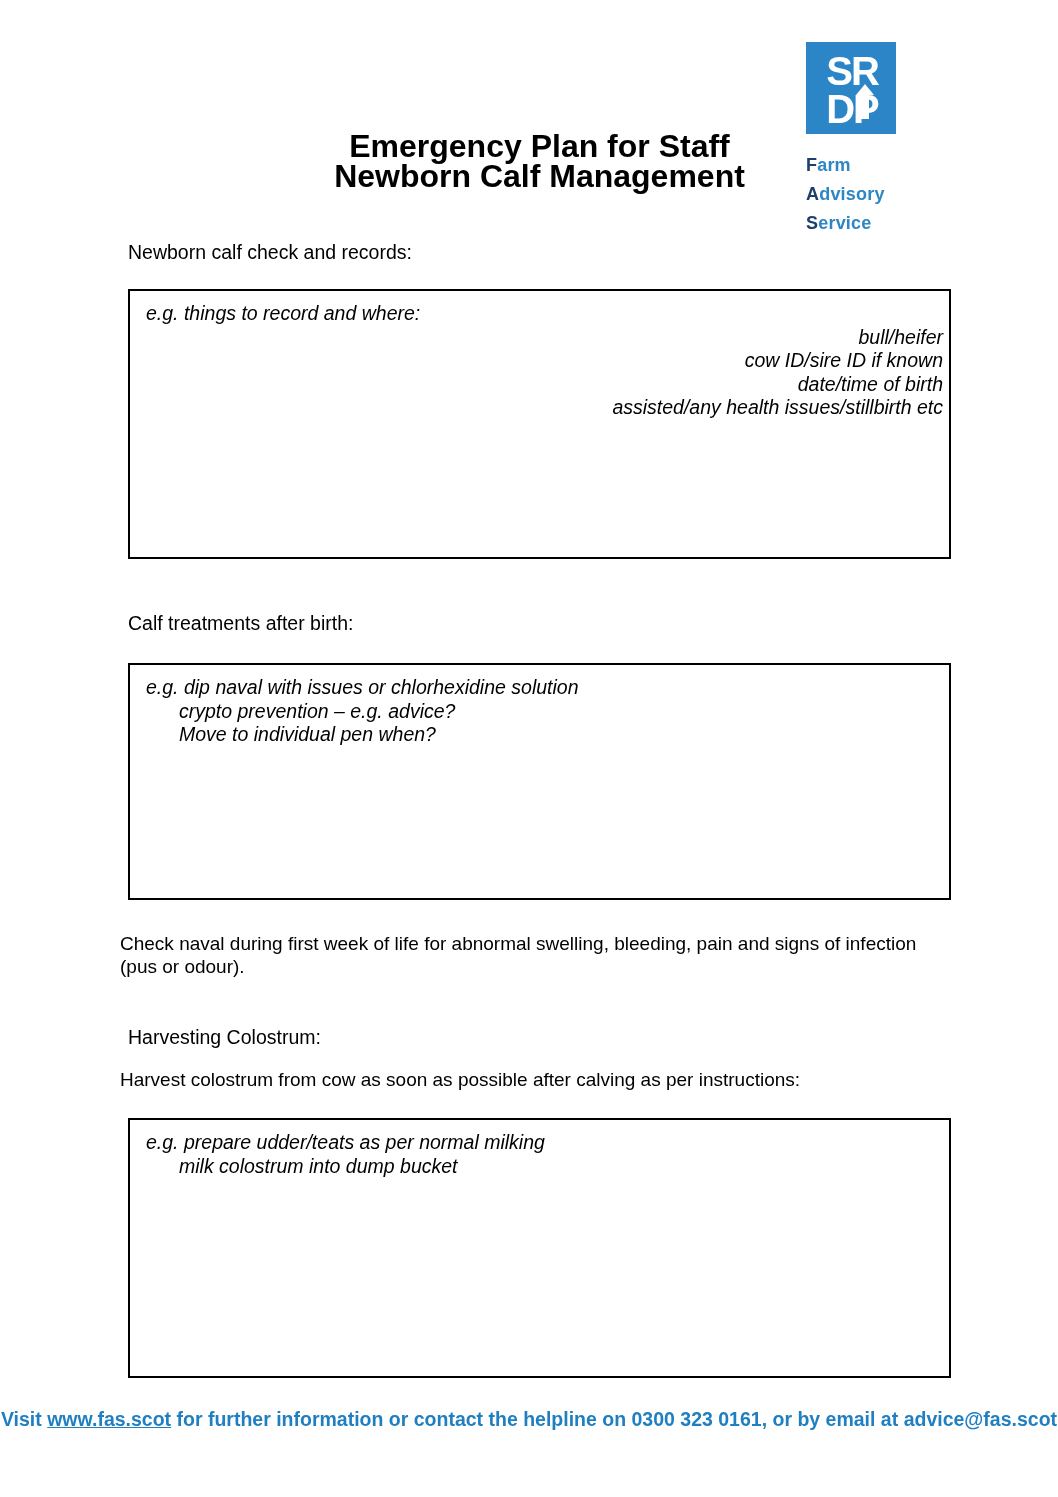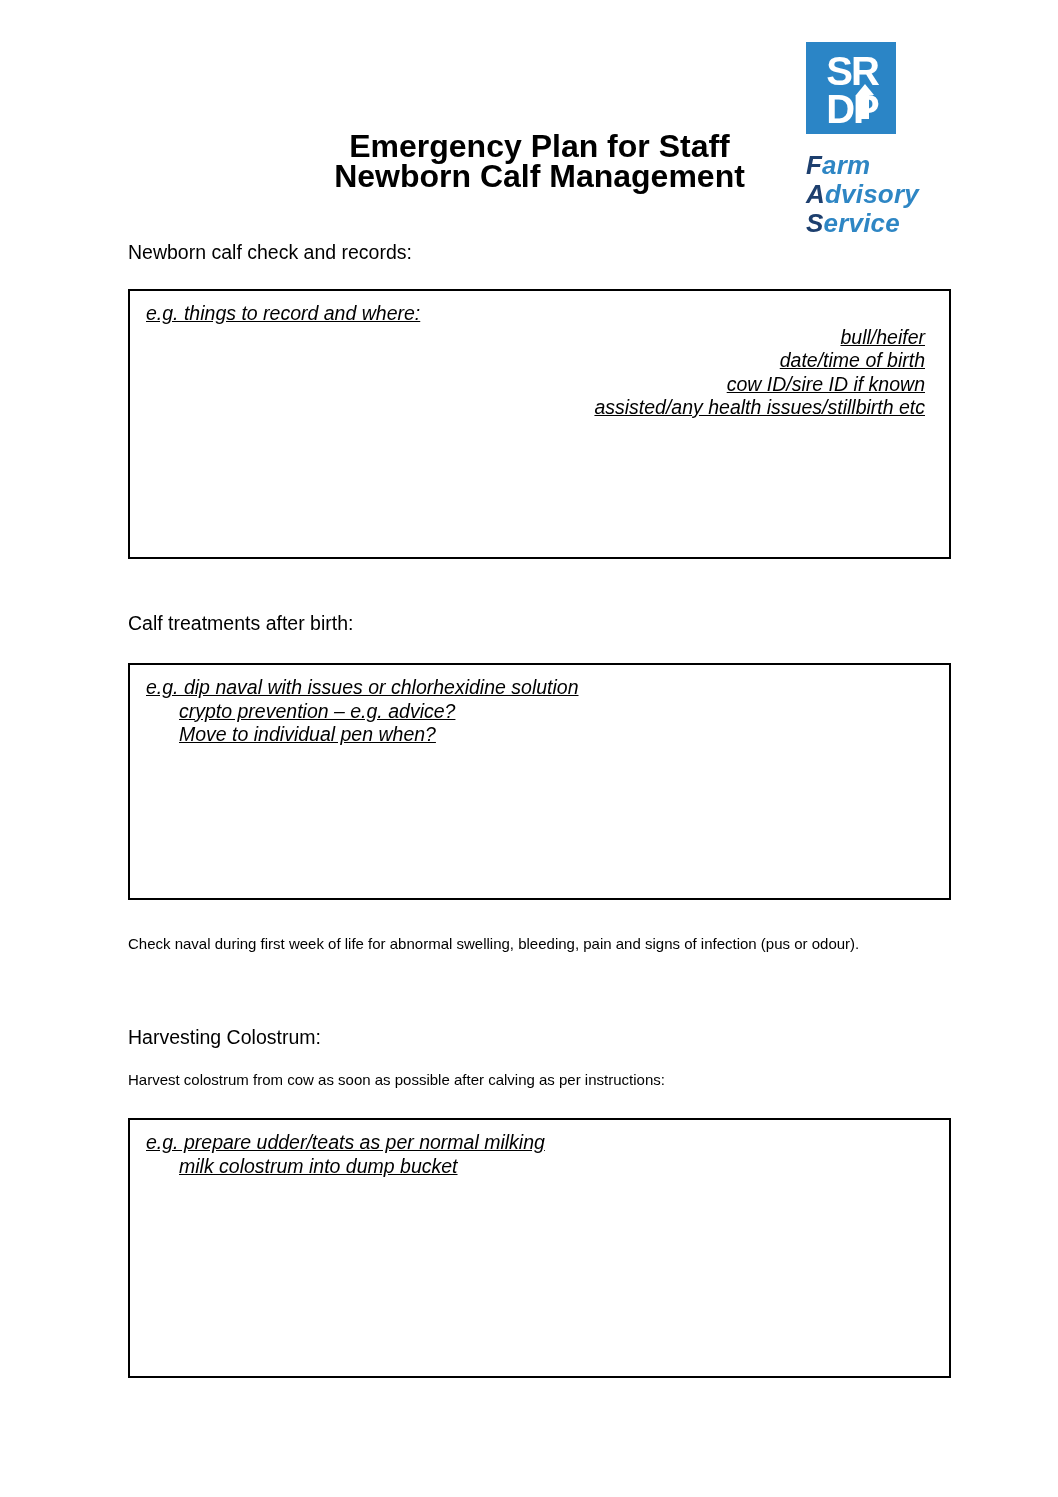--- a/index.html
+++ b/index.html
@@ -9,51 +9,51 @@
     margin:0 auto;
     background:#ffffff;
     font-family:"Liberation Sans", sans-serif;
     color:#000;
     overflow:hidden;
   }
 
   
   .logo { position:absolute; top:42px; left:806px; display:flex; align-items:flex-start; gap:13px;flex-direction:column; }
   .logo-square { width:90px; height:92px; display:block; }
-  .brand { padding-top:4px; font-weight:bold; font-size:26px; line-height:29px; letter-spacing:0.2px;font-style:italic; }
+  .brand { padding-top:4px; font-weight:bold; font-size:18px; line-height:29px; letter-spacing:0.2px; }
   .brand .fl { color:#1d3f6e; }
   .brand .rl { color:#2e86c4; }
 
   
   .title {
     position:absolute; top:131px; left:128px; width:823px;
     text-align:center; font-weight:bold; font-size:32px; line-height:30px;
   }
 
   
   .sec-heading { position:absolute; left:128px; font-weight:normal; font-size:19.5px; }
   #h-records    { top:241px; }
   #h-treatments { top:612px; }
   #h-colostrum  { top:1026px; }
 
-  .para { position:absolute; left:128px; width:825px; font-size:15px; line-height:23px; }
+  .para { position:absolute; left:120px; width:825px; font-size:19px; line-height:23px; }
   #p-check   { top:932px; }
   #p-harvest { top:1068px; }
 
   
   .box {
     position:absolute; left:128px; width:819px;
     border:2px solid #000; background:#fff;
     box-sizing:content-box;
   }
   #box-records    { top:289px;  height:266px; }
   #box-treatments { top:663px;  height:233px; }
   #box-colostrum  { top:1118px; height:256px; }
 
-  .box-inner { padding:11px 24px 0 16px; font-style:italic; font-size:19.5px; line-height:23.5px;text-decoration:underline; }
+  .box-inner { padding:11px 6px 0 16px; font-style:italic; font-size:19.5px; line-height:23.5px; }
   .box-line { white-space:nowrap; }
   .indent-lg { padding-left:65px;text-align:right; }
   .indent-sm { padding-left:33px; }
 
   
   .footer {
     position:absolute; top:1408px; left:0; width:100%;
     text-align:center; color:#1f7fc0; font-weight:bold; font-size:19.5px;
   }
   .footer .link { text-decoration:underline; cursor:pointer; }
@@ -81,22 +81,22 @@
   <div class="title">
     <div>Emergency Plan for Staff</div>
     <div>Newborn Calf Management</div>
   </div>
 
   <div class="sec-heading" id="h-records">Newborn calf check and records:</div>
   <div class="box" id="box-records">
     <div class="box-inner">
       <div class="box-line">e.g. things to record and where:</div>
       <div class="box-line indent-lg">bull/heifer</div>
+      <div class="box-line indent-lg">cow ID/sire ID if known</div>
       <div class="box-line indent-lg">date/time of birth</div>
-      <div class="box-line indent-lg">cow ID/sire ID if known</div>
       <div class="box-line indent-lg">assisted/any health issues/stillbirth etc</div>
     </div>
   </div>
 
   <div class="sec-heading" id="h-treatments">Calf treatments after birth:</div>
   <div class="box" id="box-treatments">
     <div class="box-inner">
       <div class="box-line">e.g. dip naval with issues or chlorhexidine solution</div>
       <div class="box-line indent-sm">crypto prevention – e.g. advice?</div>
       <div class="box-line indent-sm">Move to individual pen when?</div>
@@ -107,14 +107,15 @@
 
   <div class="sec-heading" id="h-colostrum">Harvesting Colostrum:</div>
   <div class="para" id="p-harvest">Harvest colostrum from cow as soon as possible after calving as per instructions:</div>
   <div class="box" id="box-colostrum">
     <div class="box-inner">
       <div class="box-line">e.g. prepare udder/teats as per normal milking</div>
       <div class="box-line indent-sm">milk colostrum into dump bucket</div>
     </div>
   </div>
 
+  <div class="footer"><span>Visit </span><span class="link">www.fas.scot</span><span> for further information or contact the helpline on </span><span>0300 323 0161</span><span>, or by email at </span><span>advice@fas.scot</span></div>
 
 </div>
 
 </body></html>

